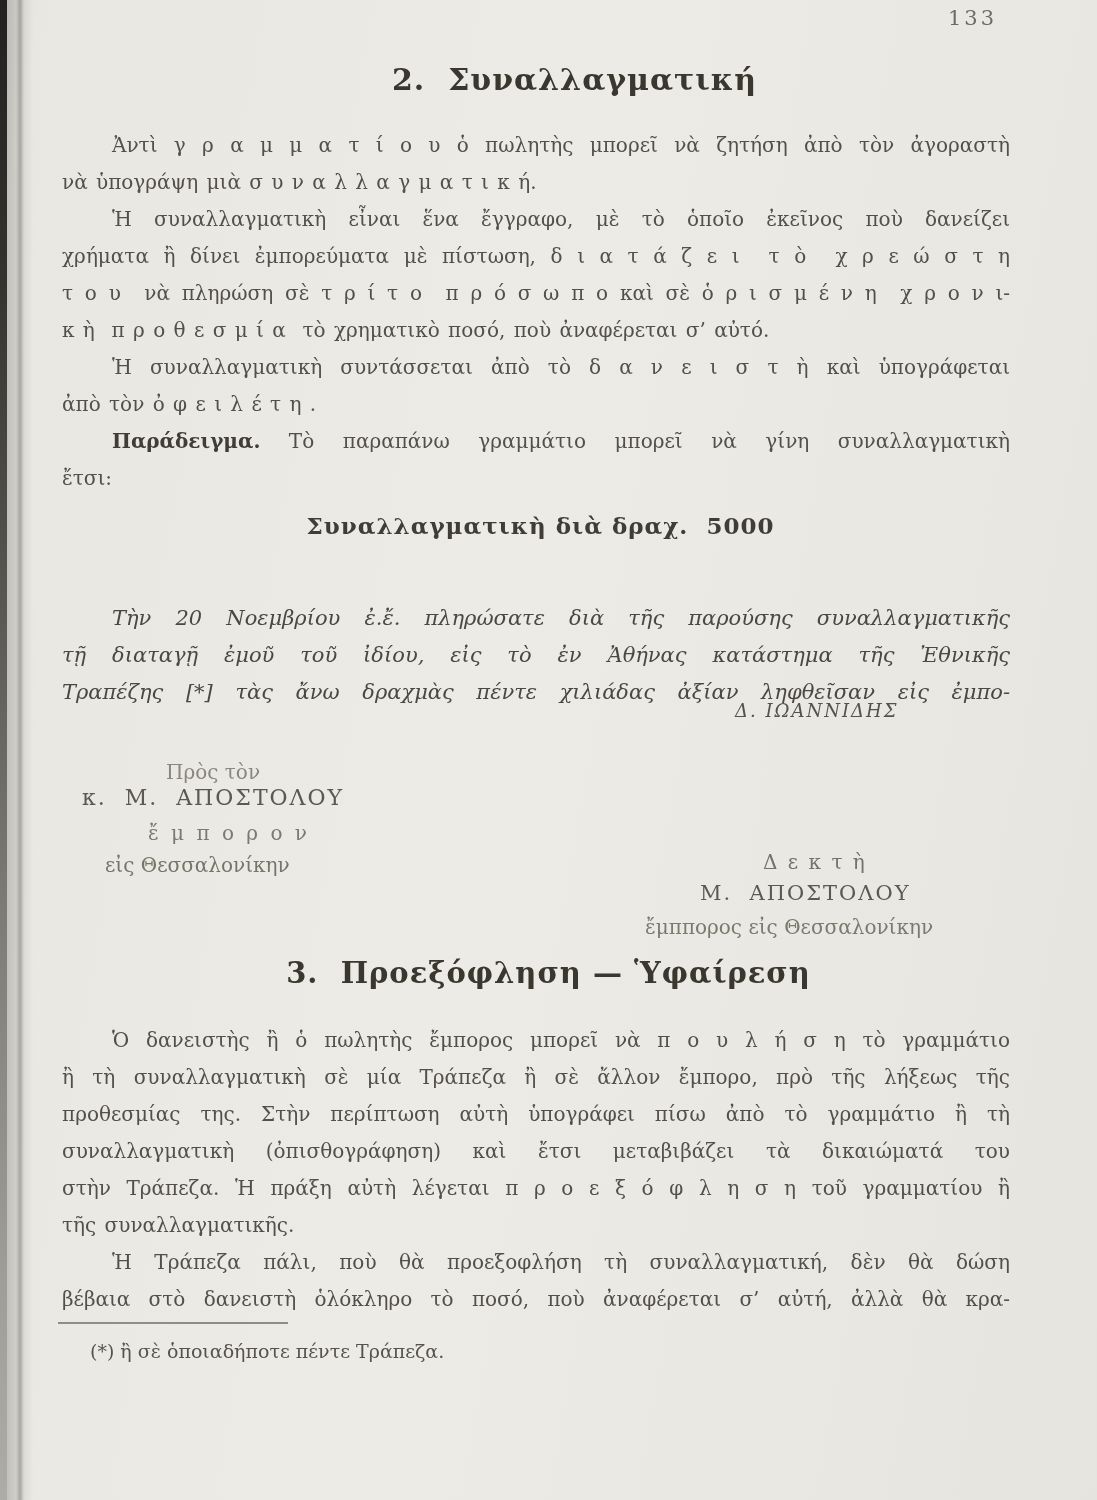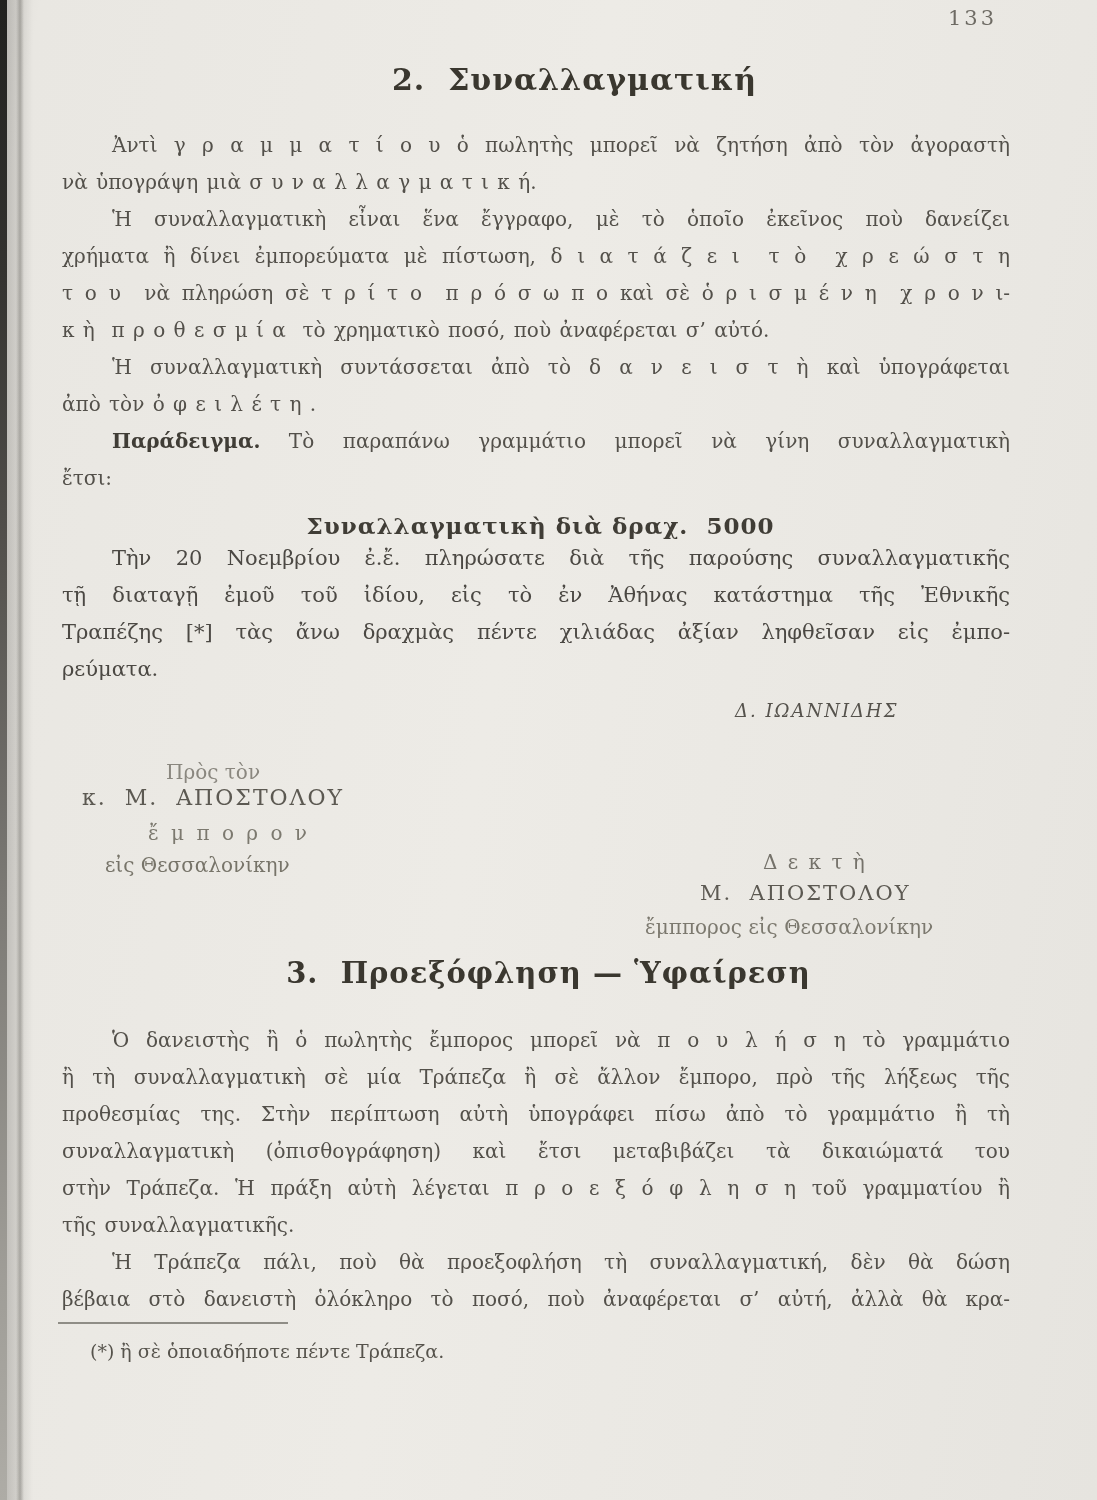--- a/index.html
+++ b/index.html
@@ -39,21 +39,21 @@
     text-align:center;
     font-size:29px; font-weight:bold; color:#3a372f; letter-spacing:1px;
   }
   .billhead {
     position:absolute; left:0; top:512px; width:100%;
     text-align:center; transform:translateX(-8px);
     font-size:23px; font-weight:bold; color:#403d36; letter-spacing:1px;
   }
   .tblock { position:absolute; left:62px; width:948px; }
   .b1 { top:127px; }
-  .bill { top:540px; color:#4b4843; }
+  .bill { top:600px; font-style:italic; color:#4b4843; }
   .b3 { top:1022px; }
   .line {
     height:37px; line-height:37px;
     font-size:20px; word-spacing:2px;
   }
   .bill .line { font-size:21px; }
   .fill { text-align:justify; text-align-last:justify; }
   .indent { text-indent:50px; }
   .bold { font-weight:bold; color:#403d36;margin-top:8px; }
   .signature {
@@ -102,21 +102,20 @@
     <div class="line fill indent"><span class="bold">Παράδειγμα.</span><span> Τὸ παραπάνω γραμμάτιο μπορεῖ νὰ γίνη συναλλαγματικὴ</span></div>
     <div class="line">ἔτσι:</div>
   </div>
 
   <div class="billhead">Συναλλαγματικὴ διὰ δραχ.&nbsp; 5000</div>
 
   <div class="tblock bill">
     <div class="line fill indent">Τὴν 20 Νοεμβρίου ἐ.ἔ. πληρώσατε διὰ τῆς παρούσης συναλλαγματικῆς</div>
     <div class="line fill">τῇ διαταγῇ ἐμοῦ τοῦ ἰδίου, εἰς τὸ ἐν Ἀθήνας κατάστημα τῆς Ἐθνικῆς</div>
     <div class="line fill">Τραπέζης [*] τὰς ἄνω δραχμὰς πέντε χιλιάδας ἀξίαν ληφθεῖσαν εἰς ἐμπο-</div>
-    <div class="line">ρεύματα.</div>
   </div>
 
   <div class="signature">Δ. ΙΩΑΝΝΙΔΗΣ</div>
 
   <div class="addr addr-salutation">Πρὸς τὸν</div>
   <div class="addr addr-name">κ.&nbsp;&nbsp;Μ.&nbsp;&nbsp;ΑΠΟΣΤΟΛΟΥ</div>
   <div class="addr addr-occupation">ἔ&nbsp;μ&nbsp;π&nbsp;ο&nbsp;ρ&nbsp;ο&nbsp;ν</div>
   <div class="addr addr-city">εἰς Θεσσαλονίκην</div>
 
   <div class="addr acc-label">Δ&nbsp;ε&nbsp;κ&nbsp;τ&nbsp;ὴ</div>

